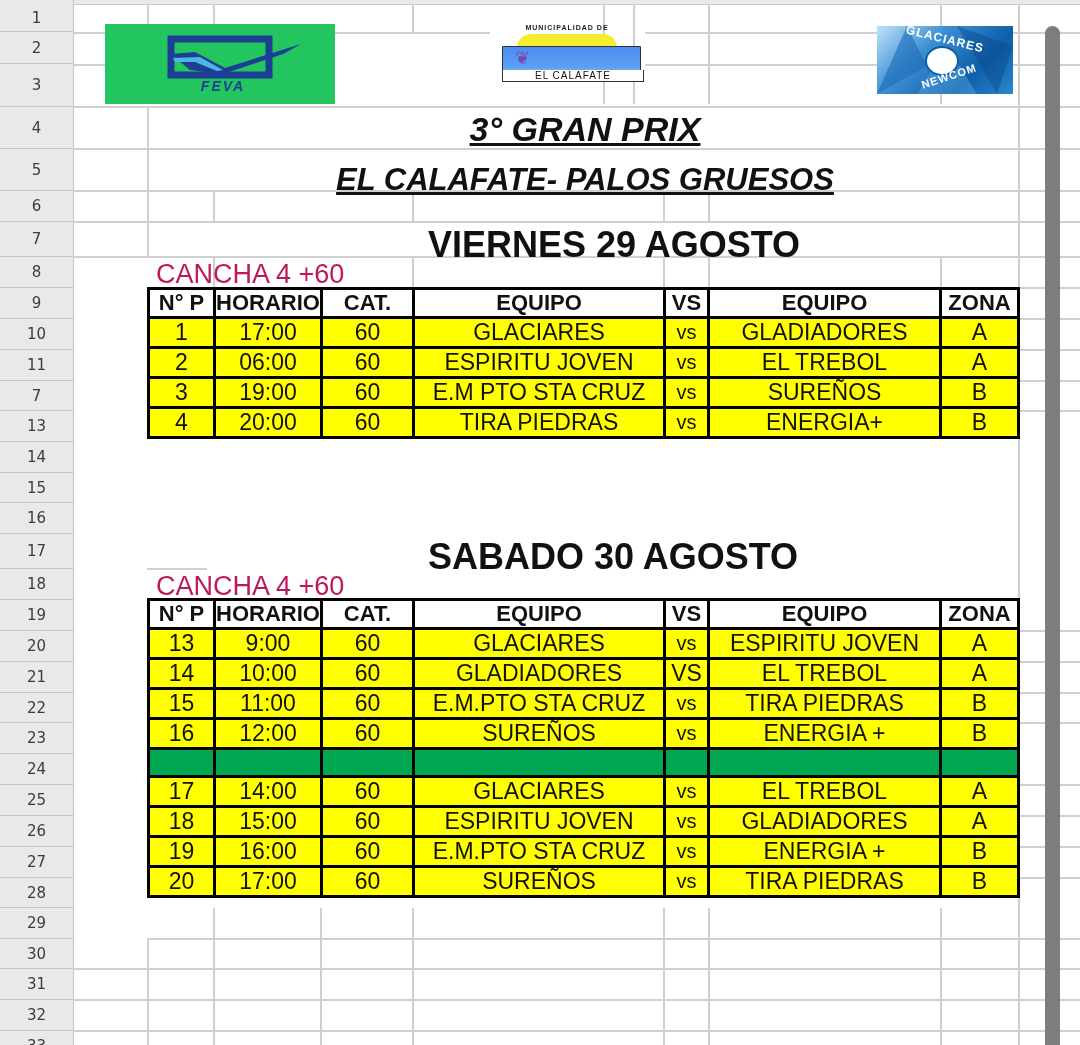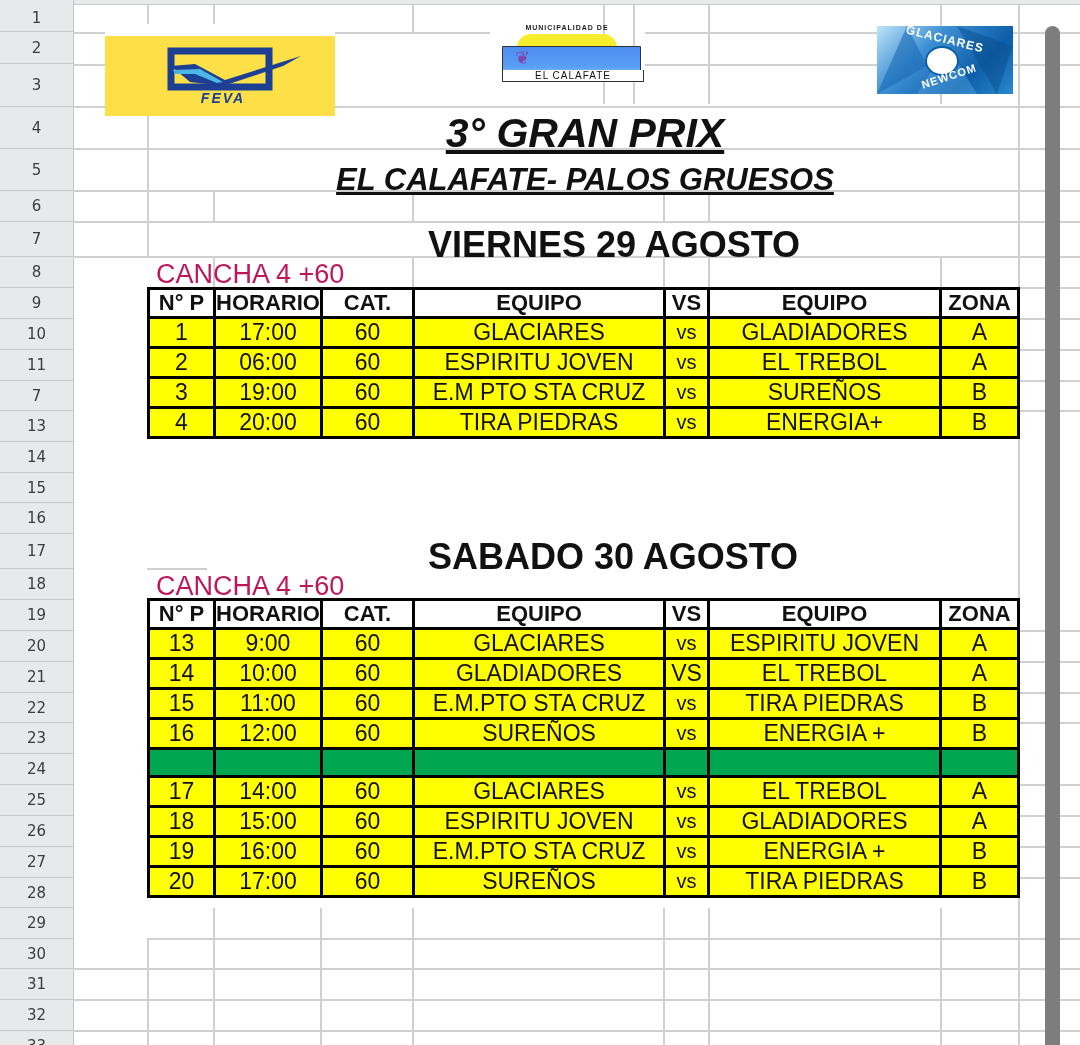--- a/index.html
+++ b/index.html
@@ -120,21 +120,21 @@
   <div class="vline" style="left:940px;top:257px;height:30px"></div>
   <div class="vline" style="left:147px;top:938px;height:107px"></div>
   <div class="vline" style="left:213px;top:908px;height:137px"></div>
   <div class="vline" style="left:320px;top:908px;height:137px"></div>
   <div class="vline" style="left:412px;top:908px;height:137px"></div>
   <div class="vline" style="left:663px;top:908px;height:137px"></div>
   <div class="vline" style="left:708px;top:908px;height:137px"></div>
   <div class="vline" style="left:940px;top:908px;height:137px"></div>
 </div>
 
-<div class="logo" style="left:105px;top:36px;width:230px;height:80px;background:#fde047">
+<div class="logo" style="left:105px;top:24px;width:230px;height:80px;background:#22c55e">
   <svg width="230" height="80" viewBox="0 0 230 80">
     <rect x="66" y="15" width="98" height="36" fill="none" stroke="#1c3f94" stroke-width="7"></rect>
     <path d="M66 30 L90 28 L120 44 L196 20 L178 30 L118 50 L85 46 Z" fill="#1c3f94"></path>
     <path d="M68 34 L95 33 L118 46 L112 47 L90 38 L70 38 Z" fill="#4cb6e6"></path>
   </svg>
   <div style="position:absolute;left:78px;top:54px;width:80px;text-align:center;font-weight:bold;font-style:italic;color:#1c3f94;font-size:14px;letter-spacing:2px">FEVA</div>
 </div>
 
 <div class="logo" style="left:487px;top:24px;width:160px;height:62px">
   <div style="position:absolute;left:0;top:0;width:160px;text-align:center;font-size:7px;font-weight:bold;color:#222;letter-spacing:1px">MUNICIPALIDAD DE</div>
@@ -149,21 +149,21 @@
   <svg width="136" height="68" viewBox="0 0 136 68" style="position:absolute;left:0;top:0">
     <polygon points="0,68 30,0 50,40" fill="#1a6bb5" opacity="0.6"></polygon>
     <polygon points="80,0 136,20 120,68" fill="#0a4d8e" opacity="0.5"></polygon>
     <polygon points="40,68 70,20 100,68" fill="#60b0e8" opacity="0.4"></polygon>
   </svg>
   <div style="position:absolute;left:48px;top:20px;width:30px;height:26px;border-radius:50%;background:#fff;border:2px solid #0d5ea8"></div>
   <div style="position:absolute;left:18px;top:6px;width:100px;text-align:center;color:#fff;font-weight:bold;font-size:12px;transform:rotate(14deg);letter-spacing:1px">GLACIARES</div>
   <div style="position:absolute;left:22px;top:44px;width:100px;text-align:center;color:#fff;font-weight:bold;font-size:11px;transform:rotate(-18deg);letter-spacing:1px">NEWCOM</div>
 </div>
 
-<div class="title" style="left:300px;top:110px;width:570px;font-size:41px">3° GRAN PRIX </div>
+<div class="title" style="left:300px;top:110px;width:570px;font-size:34px">3° GRAN PRIX </div>
 <div class="title" style="left:300px;top:162px;width:570px;font-size:31px">EL CALAFATE- PALOS GRUESOS</div>
 
 <div class="day" style="left:428px;top:224px">VIERNES 29 AGOSTO</div>
 <div class="cancha" style="left:156px;top:259px">CANCHA 4 +60</div>
 
 <table class="sched" style="top:287px">
   <colgroup>
       <col style="width:66px">
       <col style="width:107px">
       <col style="width:92px">

